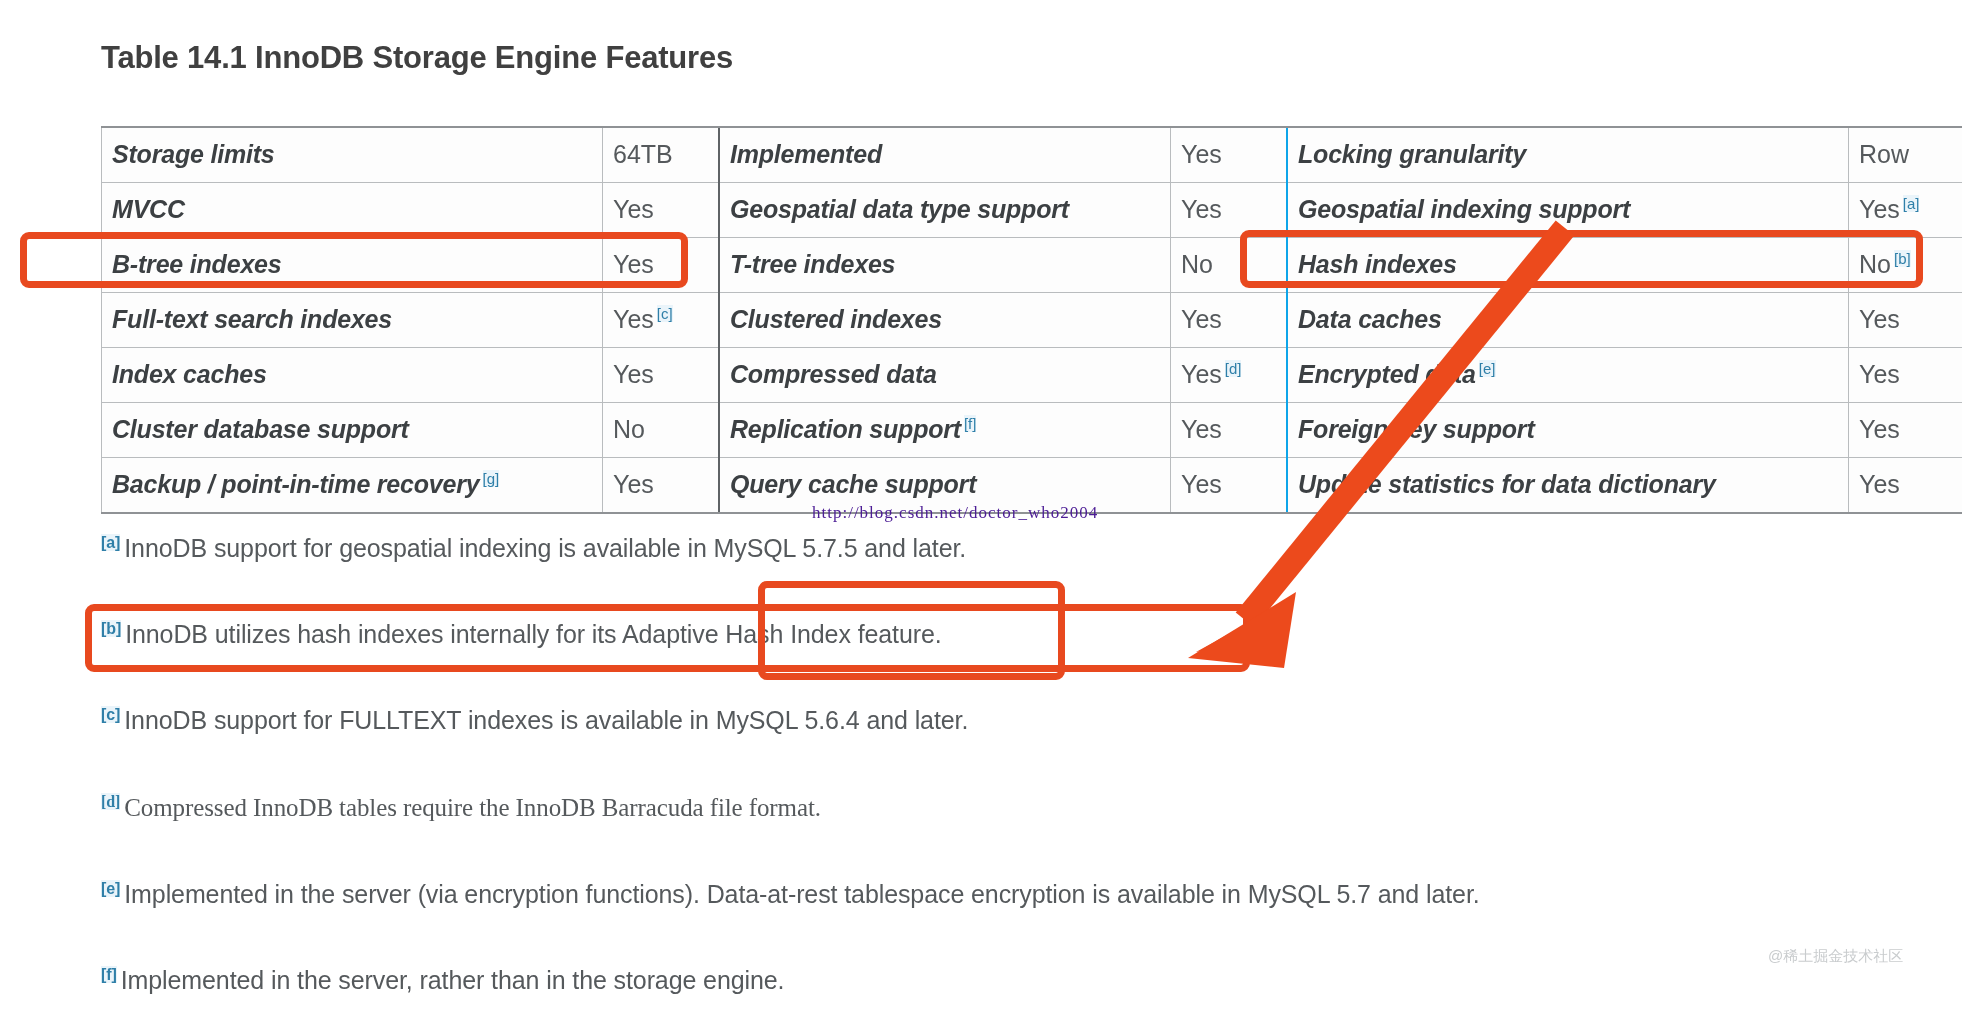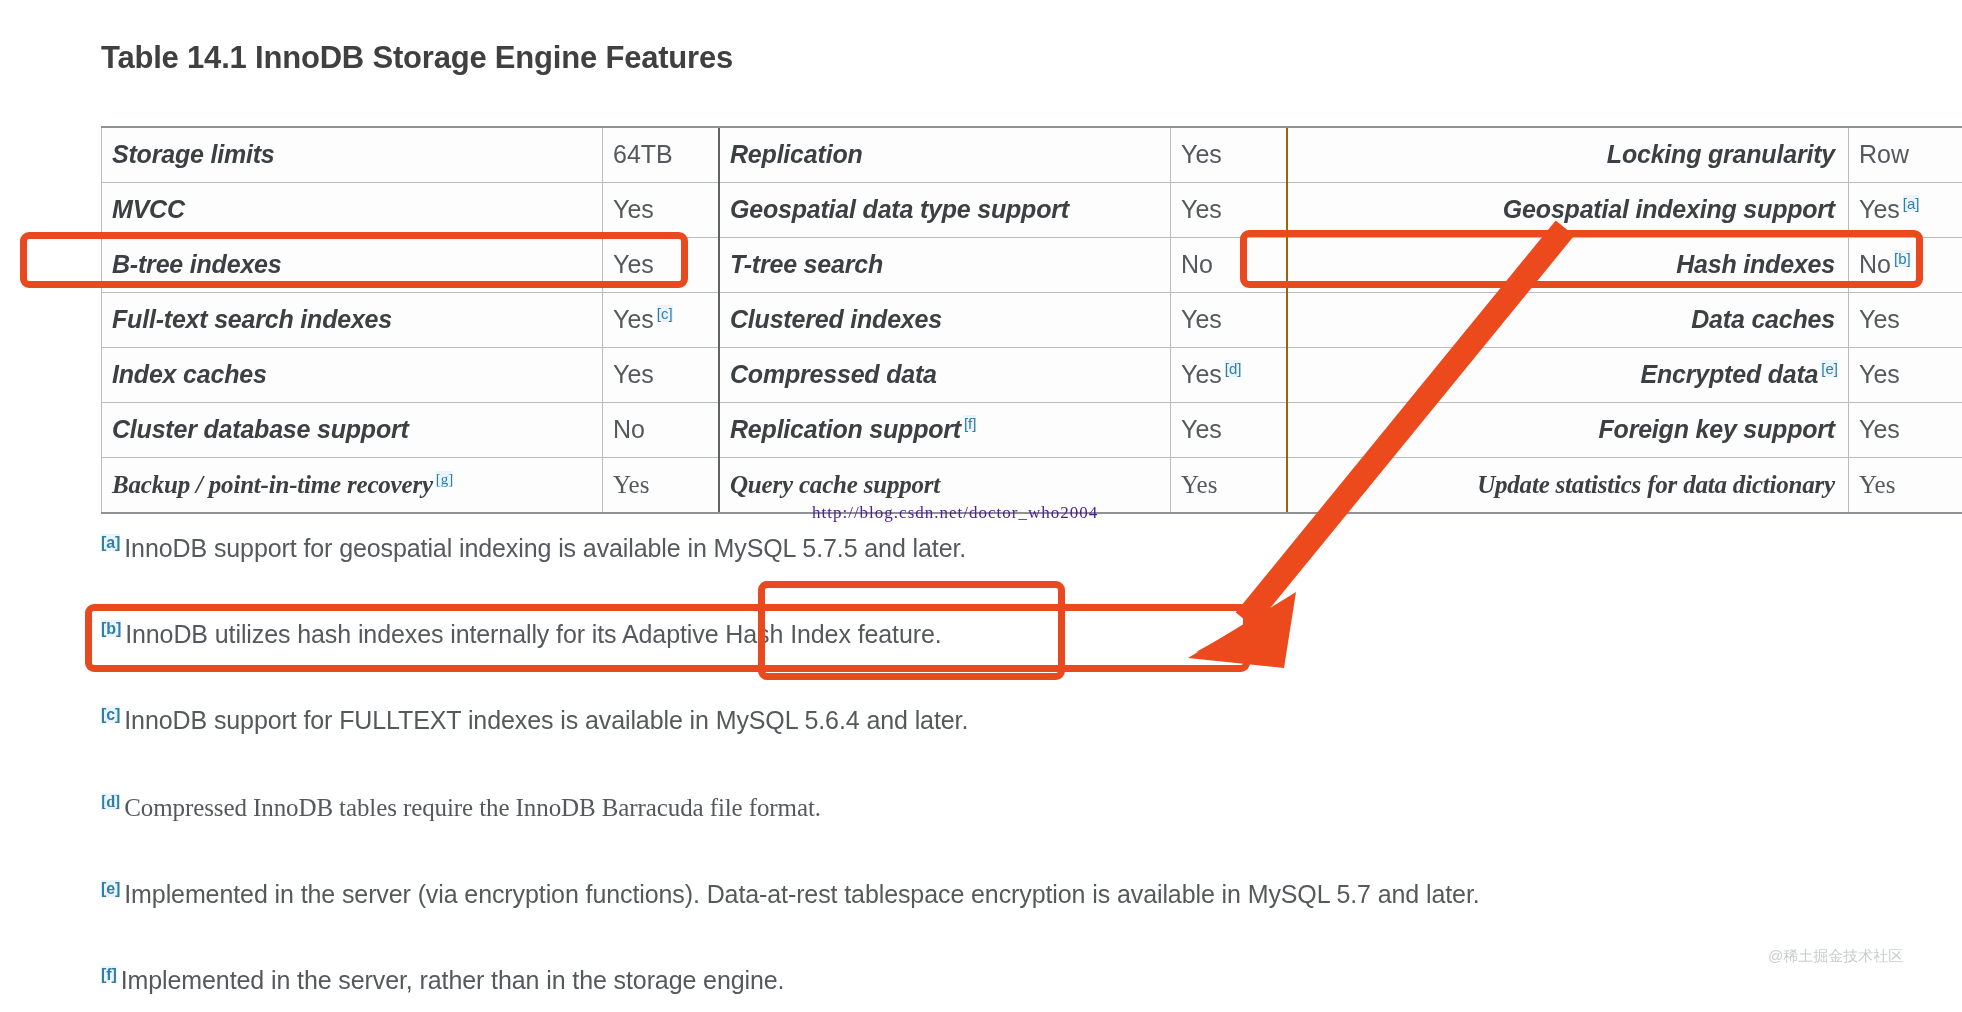--- a/index.html
+++ b/index.html
@@ -47,37 +47,37 @@
     padding: 0 10px;
     height: 54px;
     vertical-align: middle;
     font-size: 25px;
     color: #4a4e51;
     background: #fdfdfd;
     overflow: hidden;
     white-space: nowrap;
   }
   .feature-table tr:first-child td { border-top: 2px solid #8f9295; }
-  .feature-table tr:last-child td { border-bottom: 2px solid #8f9295; font-family: Liberation Serif, serif; }
+  .feature-table tr:last-child td { border-bottom: 2px solid #8f9295; }
   .feature-table td.feat {
     font-weight: bold;
     font-style: italic;
     color: #3c4043;
     letter-spacing: -0.2px;
   }
   .feature-table td.val {
     font-weight: normal;
     font-style: normal;
     color: #55595c;
   }
   td.c1 { width: 480px; }
   td.c2 { width: 95px;  border-left: 1px solid #4c1d95; }
   td.c3 { width: 430px; border-left: 2px solid #5f6366; }
   td.c4 { width: 95px;  border-left: 1px solid #8d9093; }
-  td.c5 { width: 540px; border-left: 2px solid #a16207; text-align: right; }
+  td.c5 { width: 540px; border-left: 2px solid #0ea5e9; }
   td.c6 { width: 105px; border-left: 1px solid #8d9093; border-right: 2px solid #5f6366;}
 
   sup.fn {
     font-size: 15px;
     color: #2f7fa8;
     background: #eaf4fa;
     vertical-align: super;
     margin-left: 3px;
     font-style: normal;
     font-weight: normal;
@@ -161,37 +161,37 @@
 
 <div id="page">
 
   <div class="page-title">Table 14.1 InnoDB Storage Engine Features</div>
 
   <table class="feature-table">
     <tbody>
       <tr>
         <td class="feat c1"><span>Storage limits</span><sup class="fn"></sup></td>
         <td class="val c2"><span>64TB</span><sup class="fn"></sup></td>
-        <td class="feat c3"><span>Replication</span><sup class="fn"></sup></td>
+        <td class="feat c3"><span>Implemented</span><sup class="fn"></sup></td>
         <td class="val c4"><span>Yes</span><sup class="fn"></sup></td>
         <td class="feat c5"><span>Locking granularity</span><sup class="fn"></sup></td>
         <td class="val c6"><span>Row</span><sup class="fn"></sup></td>
       </tr>
       <tr>
         <td class="feat c1"><span>MVCC</span><sup class="fn"></sup></td>
         <td class="val c2"><span>Yes</span><sup class="fn"></sup></td>
         <td class="feat c3"><span>Geospatial data type support</span><sup class="fn"></sup></td>
         <td class="val c4"><span>Yes</span><sup class="fn"></sup></td>
         <td class="feat c5"><span>Geospatial indexing support</span><sup class="fn"></sup></td>
         <td class="val c6"><span>Yes</span><sup class="fn">[a]</sup></td>
       </tr>
       <tr>
         <td class="feat c1"><span>B-tree indexes</span><sup class="fn"></sup></td>
         <td class="val c2"><span>Yes</span><sup class="fn"></sup></td>
-        <td class="feat c3"><span>T-tree search</span><sup class="fn"></sup></td>
+        <td class="feat c3"><span>T-tree indexes</span><sup class="fn"></sup></td>
         <td class="val c4"><span>No</span><sup class="fn"></sup></td>
         <td class="feat c5"><span>Hash indexes</span><sup class="fn"></sup></td>
         <td class="val c6"><span>No</span><sup class="fn">[b]</sup></td>
       </tr>
       <tr>
         <td class="feat c1"><span>Full-text search indexes</span><sup class="fn"></sup></td>
         <td class="val c2"><span>Yes</span><sup class="fn">[c]</sup></td>
         <td class="feat c3"><span>Clustered indexes</span><sup class="fn"></sup></td>
         <td class="val c4"><span>Yes</span><sup class="fn"></sup></td>
         <td class="feat c5"><span>Data caches</span><sup class="fn"></sup></td>

